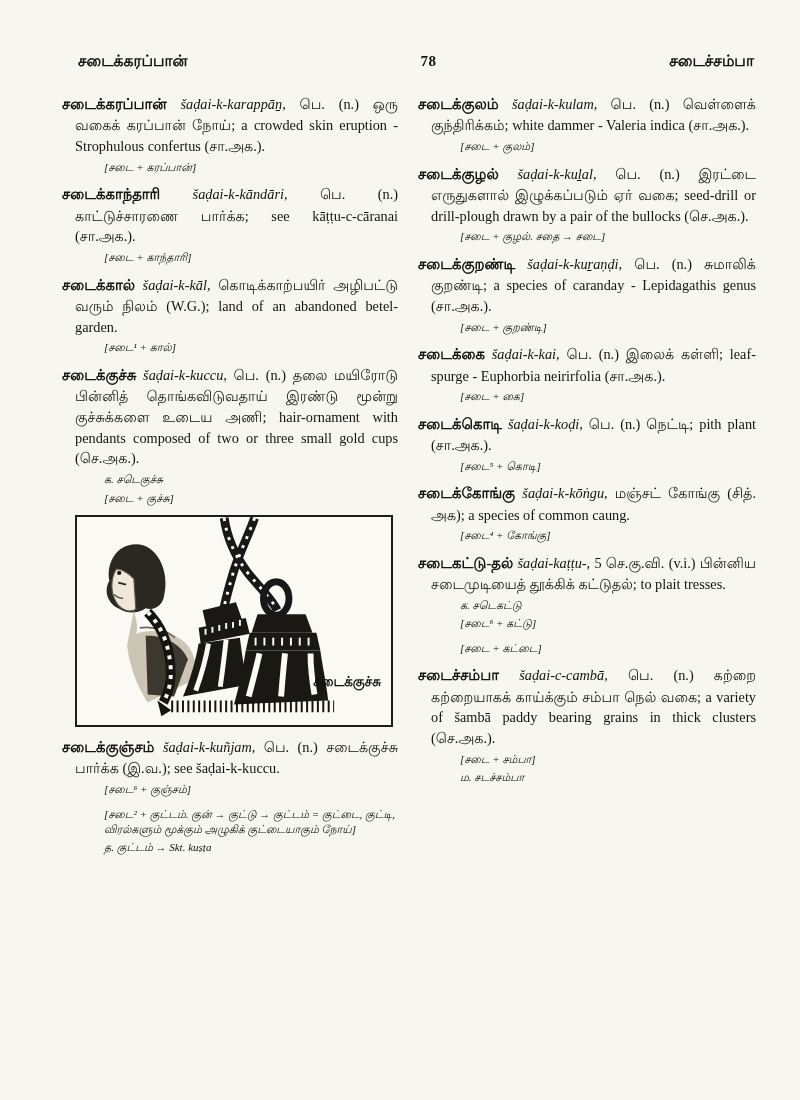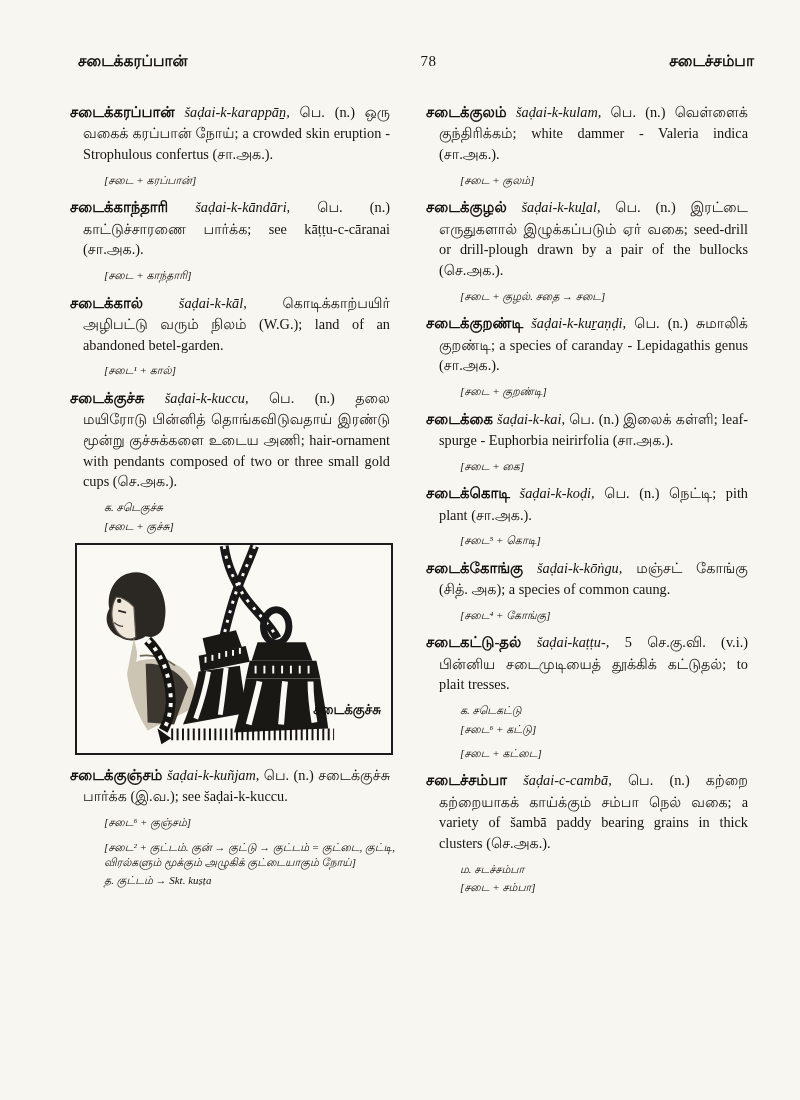--- a/index.html
+++ b/index.html
@@ -11,31 +11,31 @@
     position:relative;
     overflow:hidden;
   }
   .page{position:absolute;inset:0;}
   .page-header{
     position:absolute;top:52px;left:78px;right:46px;
     display:flex;align-items:baseline;
     font-size:15.5px;font-weight:bold;
   }
   .ph-left{flex:0 0 auto;}
-  .ph-center{flex:1 1 auto;text-align:center;font-weight:normal;font-size:15px;letter-spacing:.5px;}
+  .ph-center{flex:1 1 auto;text-align:center;font-weight:bold;font-size:15px;letter-spacing:.5px;}
   .ph-right{flex:0 0 auto;}
   .columns{
     position:absolute;top:94px;left:62px;right:42px;bottom:20px;
     display:flex;gap:20px;
   }
   .col{width:338px;}
   .col.left{width:336px;}
   .entry{margin:0 0 9px 0;}
   .entry .firstline{
-    margin:8px;
+    margin:0;
     font-size:14.3px;line-height:1.45;
     text-align:justify;
     padding-left:13px;text-indent:-13px;
   }
   .head{font-weight:bold;font-size:14.8px;}
   .translit{font-style:italic;}
   .sub{
     margin:3px 0 1px 42px;
     font-size:11px;line-height:1.4;
     font-style:italic;
@@ -200,19 +200,19 @@
   <div class="sub">க. சடெகட்டு</div>
           <div class="sub">[சடை⁶ + கட்டு]</div>
         </div>
 
   <div class="entry">
   <div class="sub">[சடை + கட்டை]</div>
         </div>
 
   <div class="entry">
     <p class="firstline"><span class="head">சடைச்சம்பா</span> <span class="translit">šaḍai-c-cambā,</span> <span class="rest">பெ. (n.) கற்றை கற்றையாகக் காய்க்கும் சம்பா நெல் வகை; a variety of šambā paddy bearing grains in thick clusters (செ.அக.).</span></p>
-  <div class="sub">ம. சடச்சம்பா</div>
-          <div class="sub">[சடை + சம்பா]</div>
+  <div class="sub">[சடை + சம்பா]</div>
+          <div class="sub">ம. சடச்சம்பா</div>
         </div>
 </div>
   </div>
 
 </div>
 
 </body></html>

